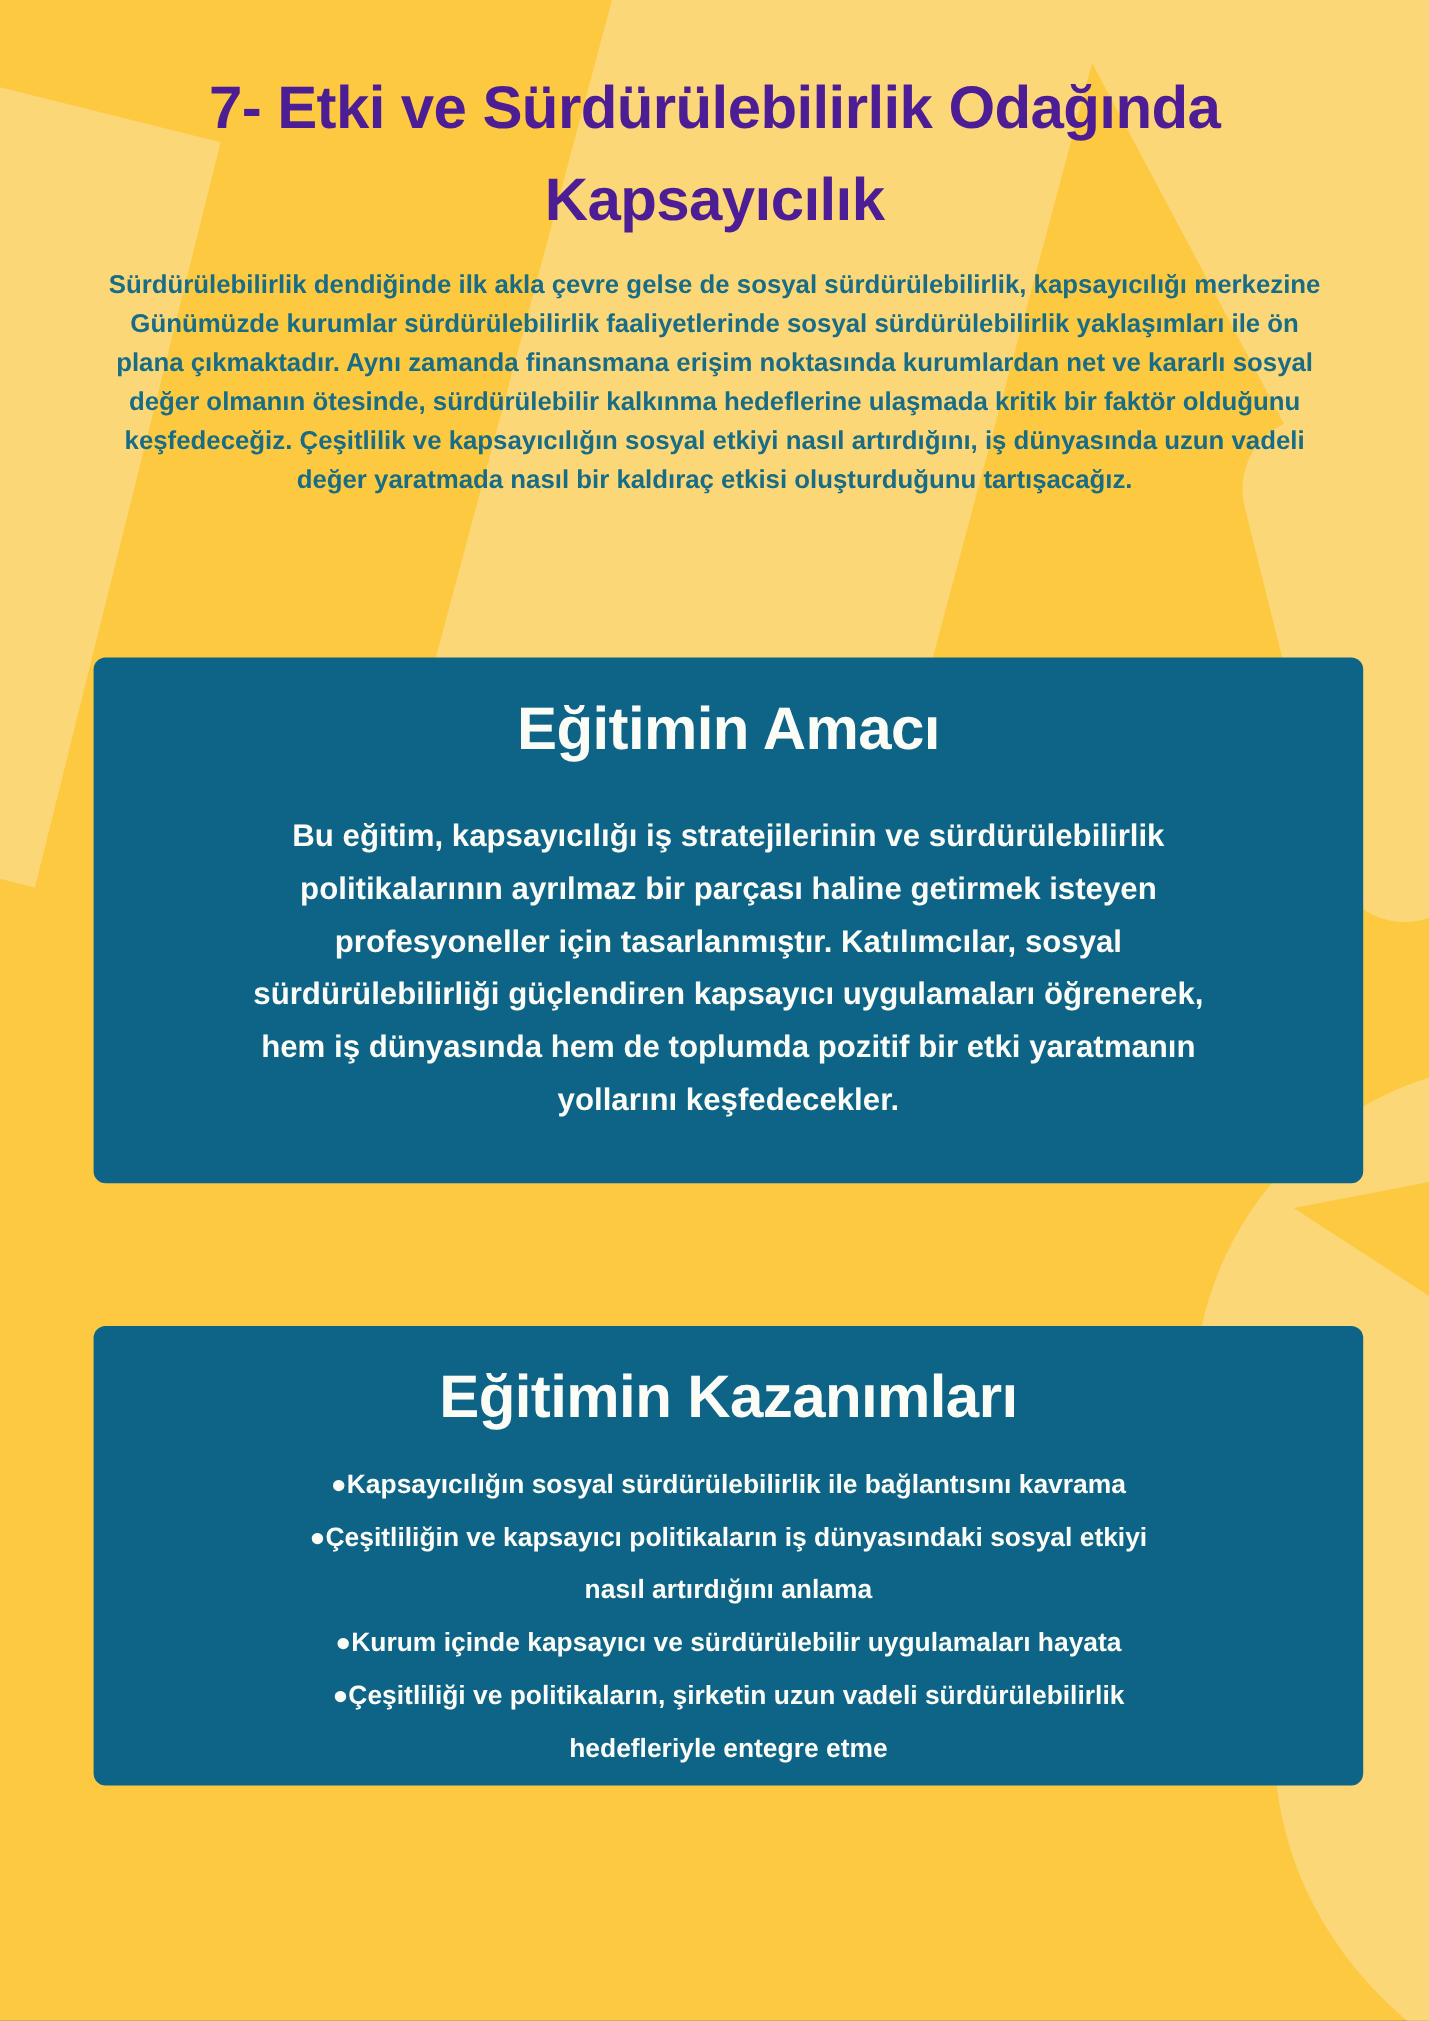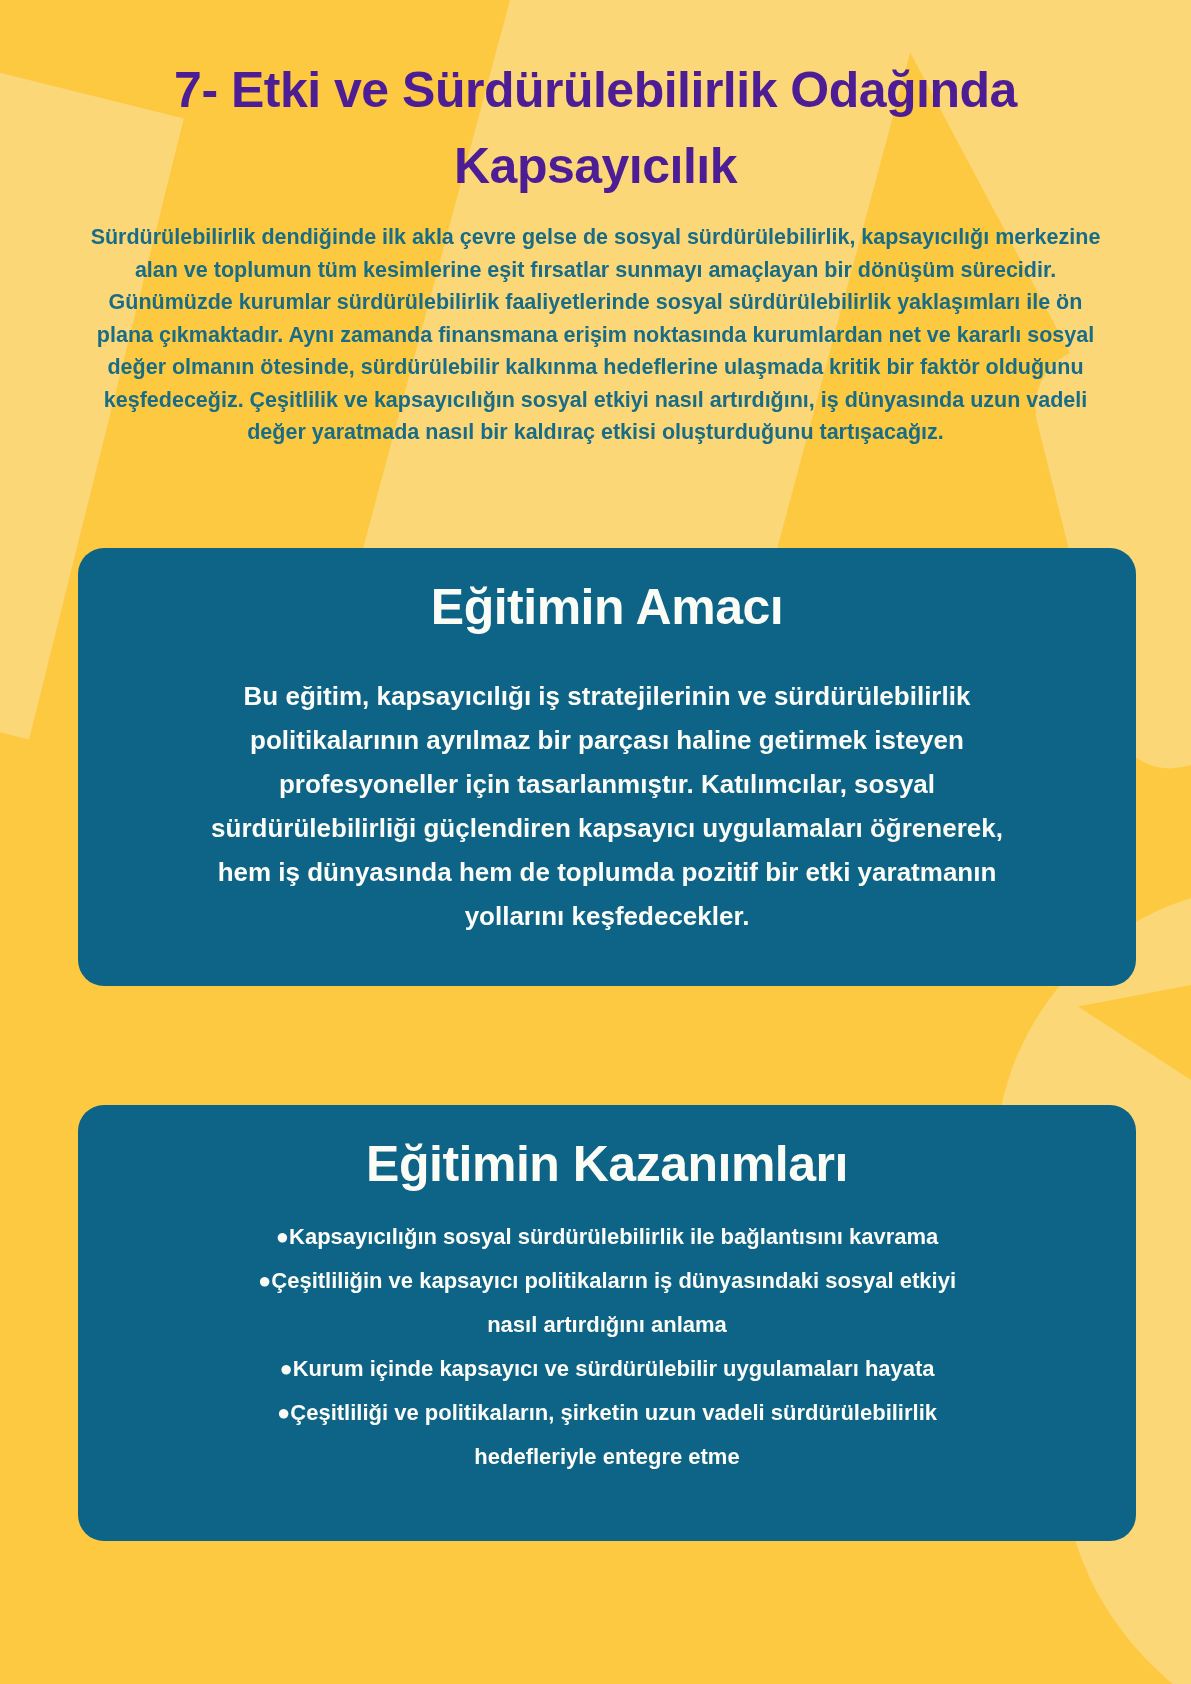--- a/index.html
+++ b/index.html
@@ -34,25 +34,25 @@
   
   .intro{
     position:absolute;top:221px;left:45px;width:1101px;
     text-align:center;color:#186C86;
     font-size:21.5px;font-weight:700;line-height:32.5px;
   }
   .intro .line{white-space:nowrap;}
   
   .panel{
     position:absolute;left:78px;width:1058px;
-    background:#0D6486;border-radius:26px;
+    background:#0D6486;border-radius:10px;
     color:#FCFCF7;text-align:center;
   }
   .panel-purpose{top:548px;height:438px;}
-  .panel-outcomes{top:1105px;height:436px;}
+  .panel-outcomes{top:1105px;height:383px;}
   .panel h2{
     margin:26px 0 0 0;
     font-size:50px;font-weight:700;line-height:66px;
     letter-spacing:-0.5px;color:#FCFCF7;
   }
   .panel .body{margin-top:34px;font-size:26px;font-weight:600;line-height:44px;}
   .panel-outcomes .body{margin-top:18px;font-size:22px;}
   .panel .line{white-space:nowrap;}
 </style>
 </head>
@@ -68,21 +68,20 @@
   <div class="shape shape-notch"></div>
   <div class="shape shape-circle-bottom"></div>
 
   <div class="title">
     <div>7- Etki ve Sürdürülebilirlik Odağında</div>
     <div>Kapsayıcılık</div>
   </div>
 
   <div class="intro">
     <div class="line">Sürdürülebilirlik dendiğinde ilk akla çevre gelse de sosyal sürdürülebilirlik, kapsayıcılığı merkezine</div>
-    <div class="line">alan ve toplumun tüm kesimlerine eşit fırsatlar sunmayı amaçlayan bir dönüşüm sürecidir.</div>
     <div class="line">Günümüzde kurumlar sürdürülebilirlik faaliyetlerinde sosyal sürdürülebilirlik yaklaşımları ile ön</div>
     <div class="line">plana çıkmaktadır. Aynı zamanda finansmana erişim noktasında kurumlardan net ve kararlı sosyal</div>
     <div class="line">değer olmanın ötesinde, sürdürülebilir kalkınma hedeflerine ulaşmada kritik bir faktör olduğunu</div>
     <div class="line">keşfedeceğiz. Çeşitlilik ve kapsayıcılığın sosyal etkiyi nasıl artırdığını, iş dünyasında uzun vadeli</div>
     <div class="line">değer yaratmada nasıl bir kaldıraç etkisi oluşturduğunu tartışacağız.</div>
   </div>
 
   <div class="panel panel-purpose">
     <h2>Eğitimin Amacı</h2>
     <div class="body">

